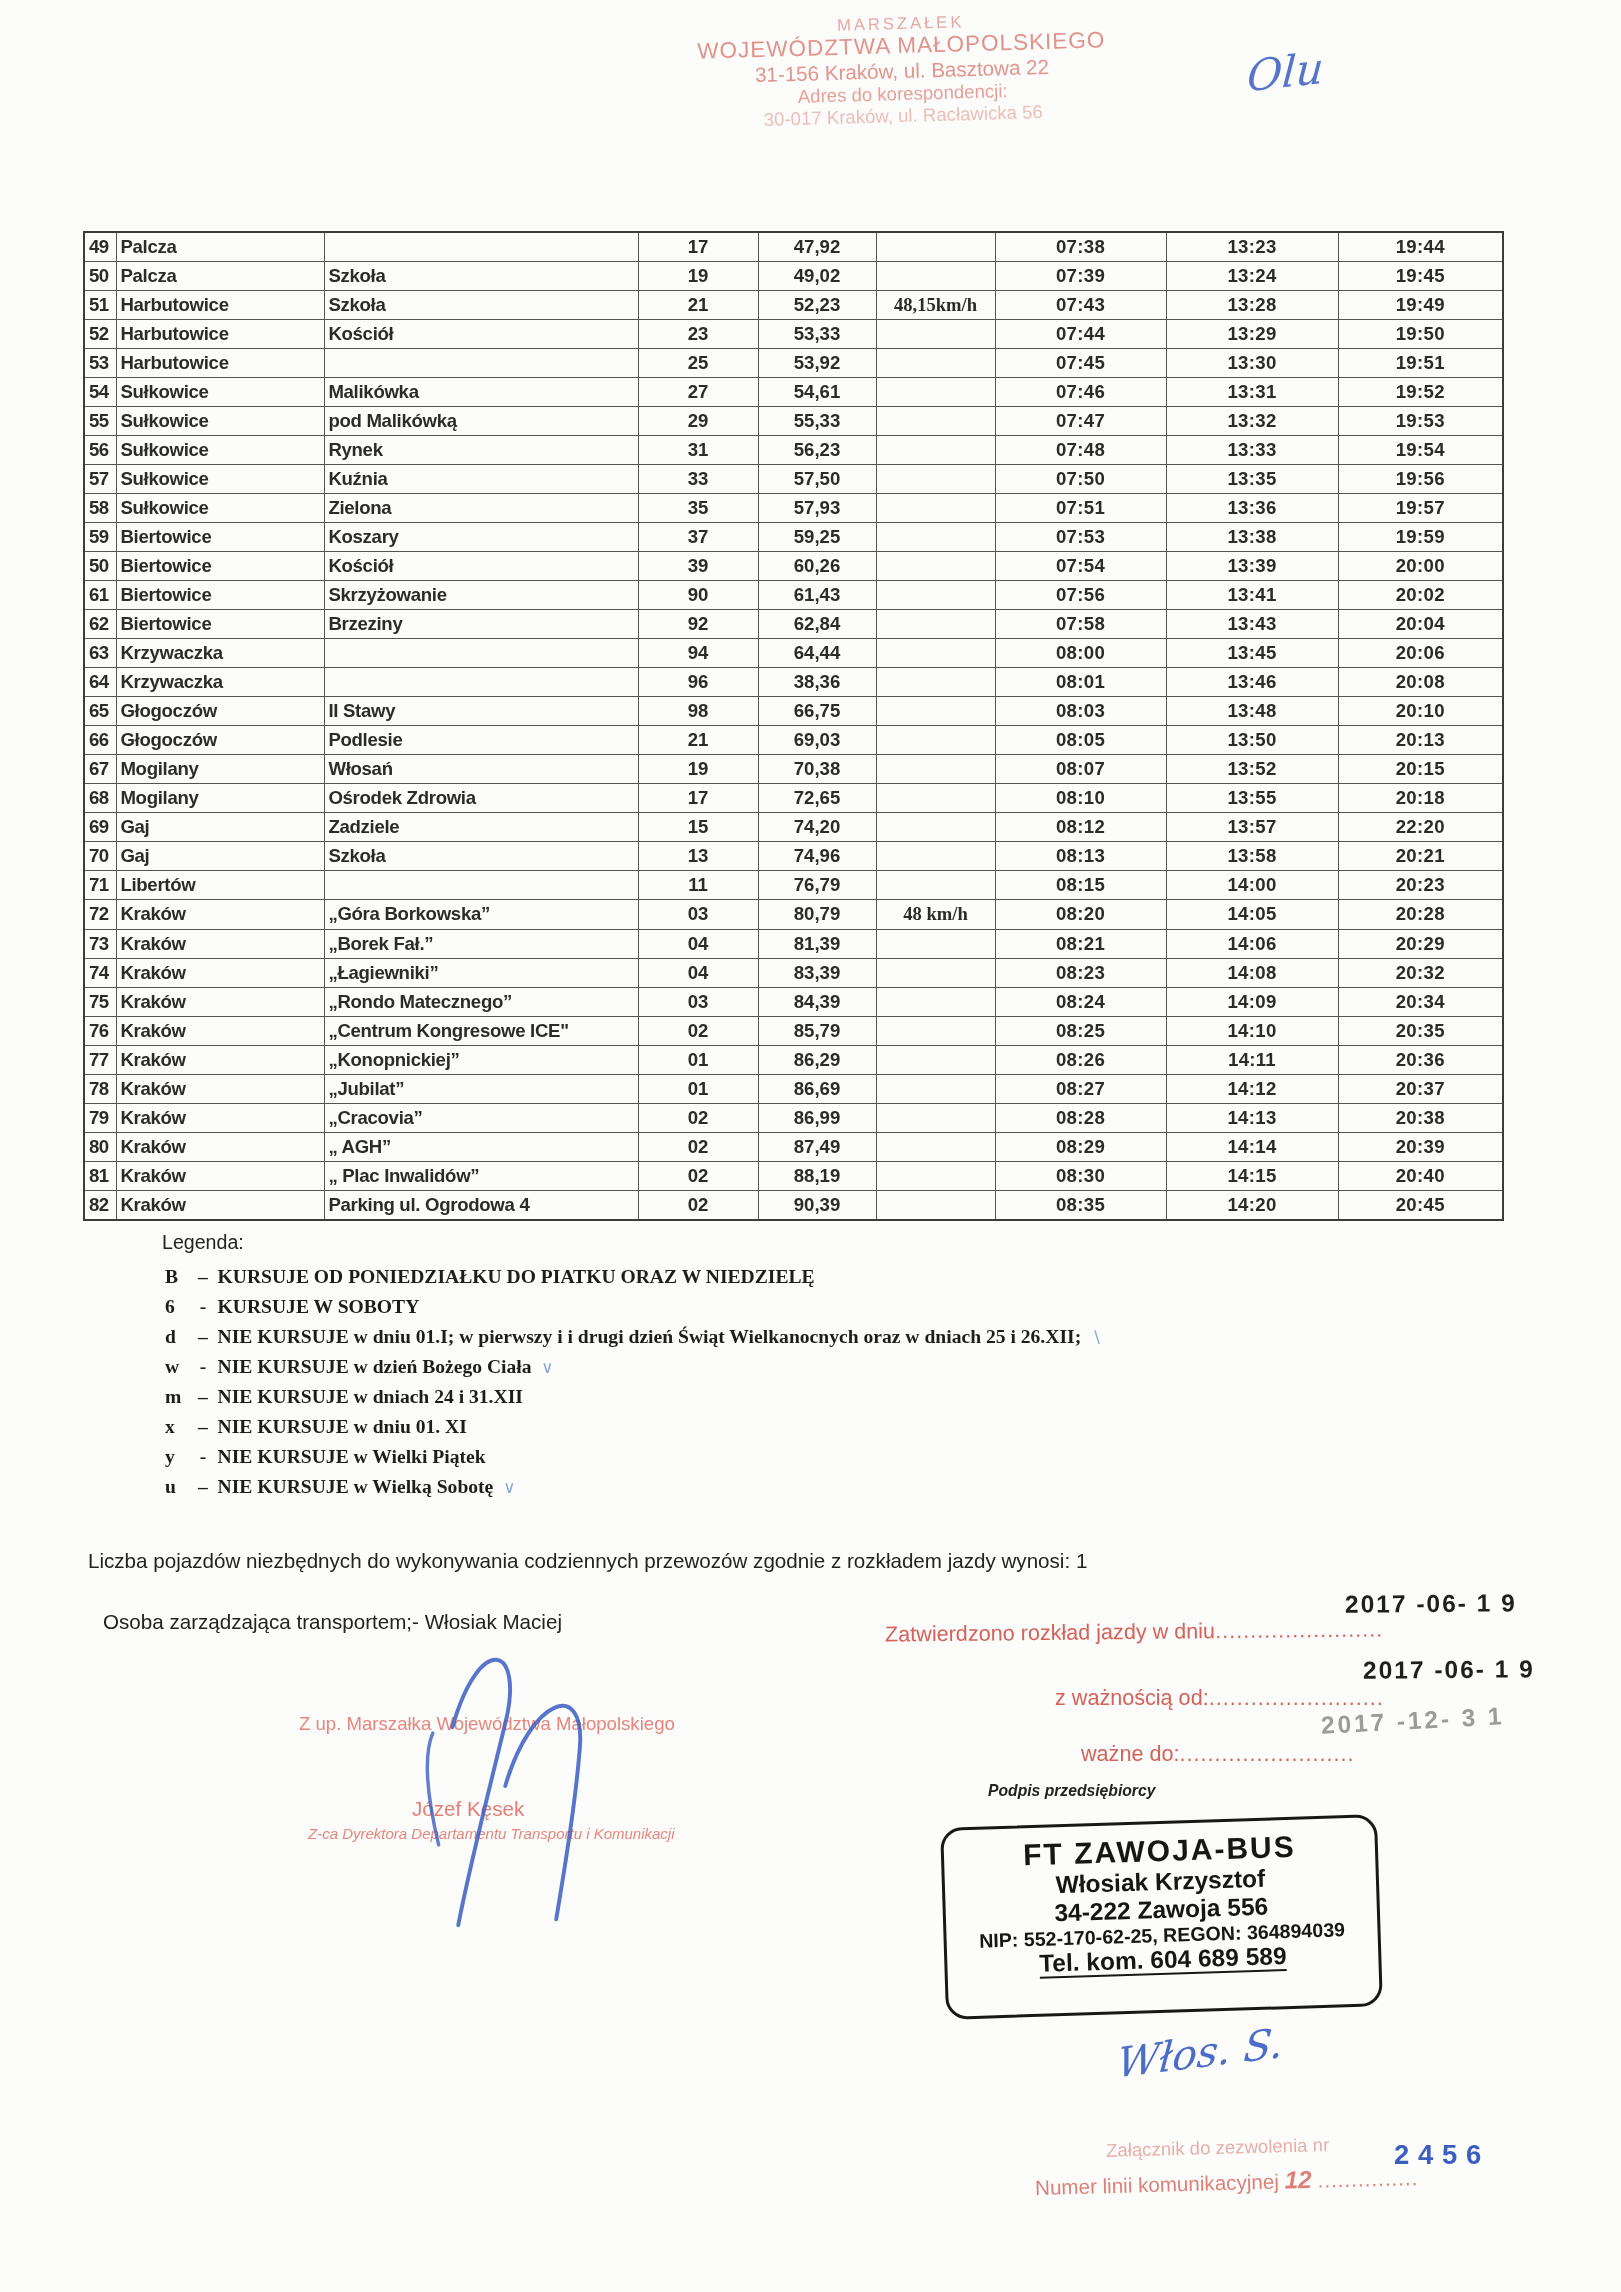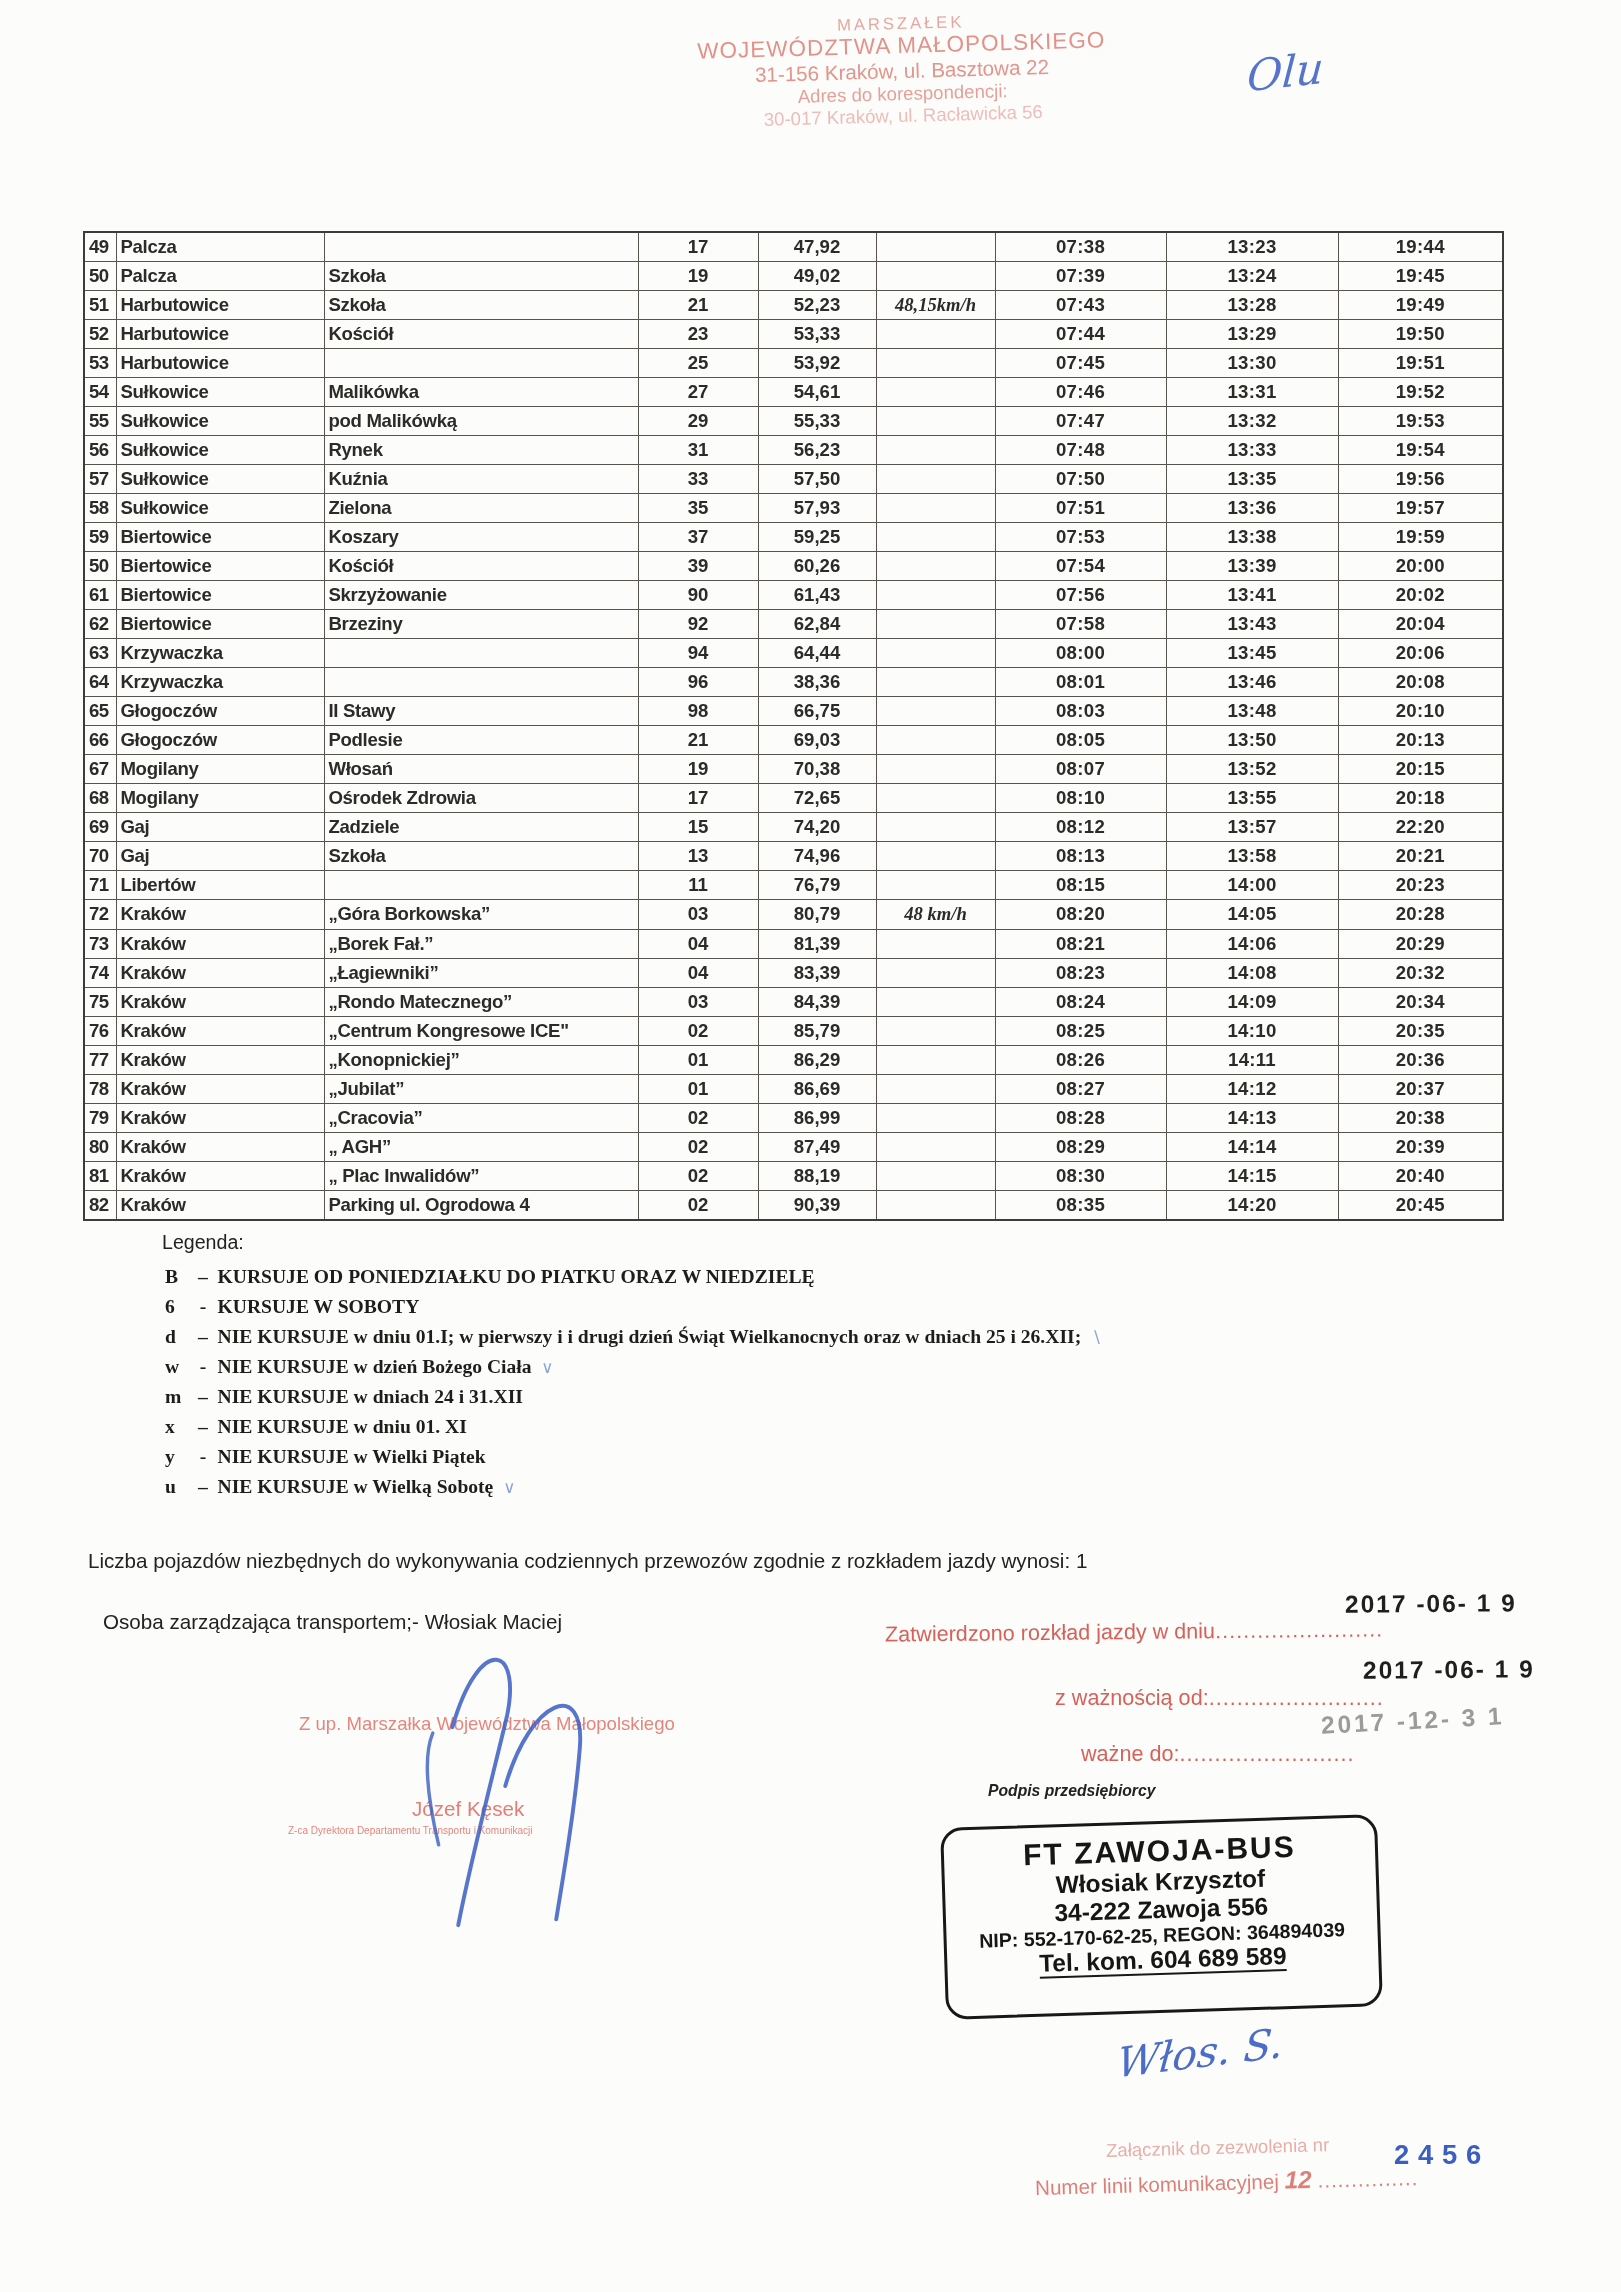--- a/index.html
+++ b/index.html
@@ -40,21 +40,21 @@
   table.timetable td{
     border:1px solid #55534c;color:var(--ink);
     font-weight:bold;font-size:18.6px;overflow:hidden;white-space:nowrap;
     padding:0 3.9px;vertical-align:middle;
   }
   td.c0{font-size:12.7px;font-weight:600;vertical-align:top;text-align:left;
         padding:1px 0 0 2.9px;letter-spacing:-0.5px;}
   td.c1{padding-left:6.9px;font-size:19.6px;letter-spacing:-0.3px;}
   td.c2{padding-left:6.9px;font-size:19.6px;letter-spacing:-0.3px;}
   td.c3,td.c4{text-align:center;font-size:18.6px;}
-  td.c5{text-align:center;font-family:"Liberation Serif",serif;font-weight:600;font-size:16.7px;font-style:italic;}
+  td.c5{text-align:center;font-family:"Liberation Serif",serif;font-weight:600;font-size:16.7px;}
   td.c6,td.c7,td.c8{text-align:center;font-size:20.6px;letter-spacing:0.3px;}
   
   .legend-title{position:absolute;left:162px;top:1231px;font-size:19.6px;color:#222;}
   .legend{position:absolute;left:165px;top:1266px;width:1176px;
           font-family:"Liberation Serif",serif;color:#1d1d1a;}
   .legend-line{height:30px;font-size:19.6px;font-weight:bold;white-space:nowrap;}
   .legend-code{display:inline-block;width:23.5px;}
   .legend-sep{display:inline-block;width:29px;text-align:center;}
   .pen-mark{color:#8aa6d6;font-weight:normal;font-size:16.7px;padding-left:9.8px;}
   
@@ -68,21 +68,21 @@
   .appr3{left:1081px;top:1741px;}
   .date-stamp{position:absolute;color:#1f1f1f;font-weight:bold;font-size:24.5px;
               letter-spacing:2px;white-space:nowrap;transform:rotate(-.5deg);}
   .date1{left:1345px;top:1590px;}
   .date2{left:1363px;top:1656px;}
   .date3{left:1321px;top:1707px;color:#9b9b98;transform:rotate(-3deg);letter-spacing:2.9px;}
   
   .official{position:absolute;color:#e0685e;}
   .off1{left:299px;top:1713px;font-size:18.6px;opacity:.8;}
   .off-name{left:412px;top:1797px;font-size:20.6px;opacity:.85;}
-  .off-title{left:288px;top:1825px;font-size:10px;opacity:.8;}
+  .off-title{left:308px;top:1825px;font-size:15px;opacity:.8;font-style:italic;}
   .sig-big{position:absolute;left:323px;top:1639px;}
   
   .podpis{position:absolute;left:988px;top:1782px;font-size:15.7px;font-weight:bold;
           font-style:italic;color:#222;}
   .company-stamp{
     position:absolute;left:943px;top:1821px;width:437px;height:192px;
     border:3.9px solid #181816;border-radius:21.6px;transform:rotate(-1.8deg);
     color:#161614;text-align:center;padding-top:9.8px;
   }
   .company-stamp .c-l1{font-size:30px;font-weight:bold;letter-spacing:2px;}

